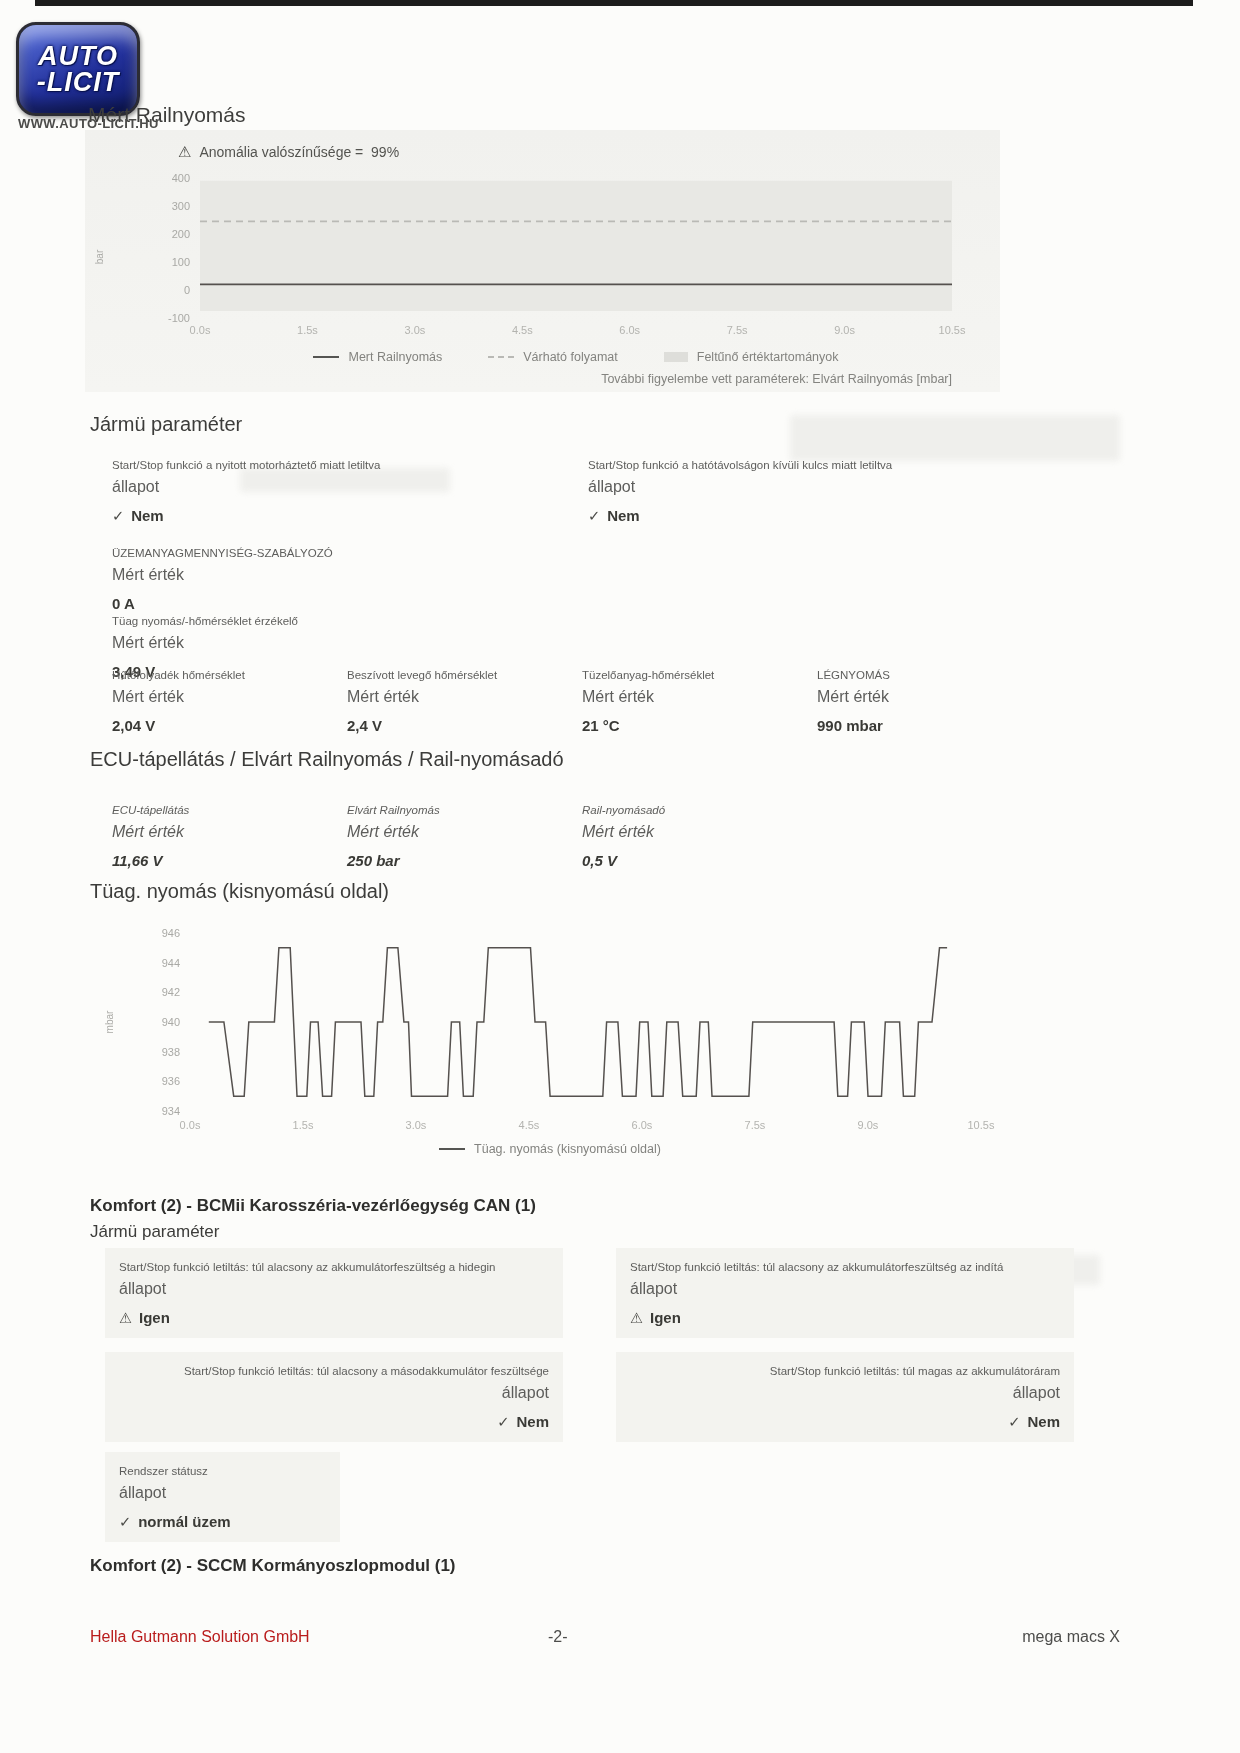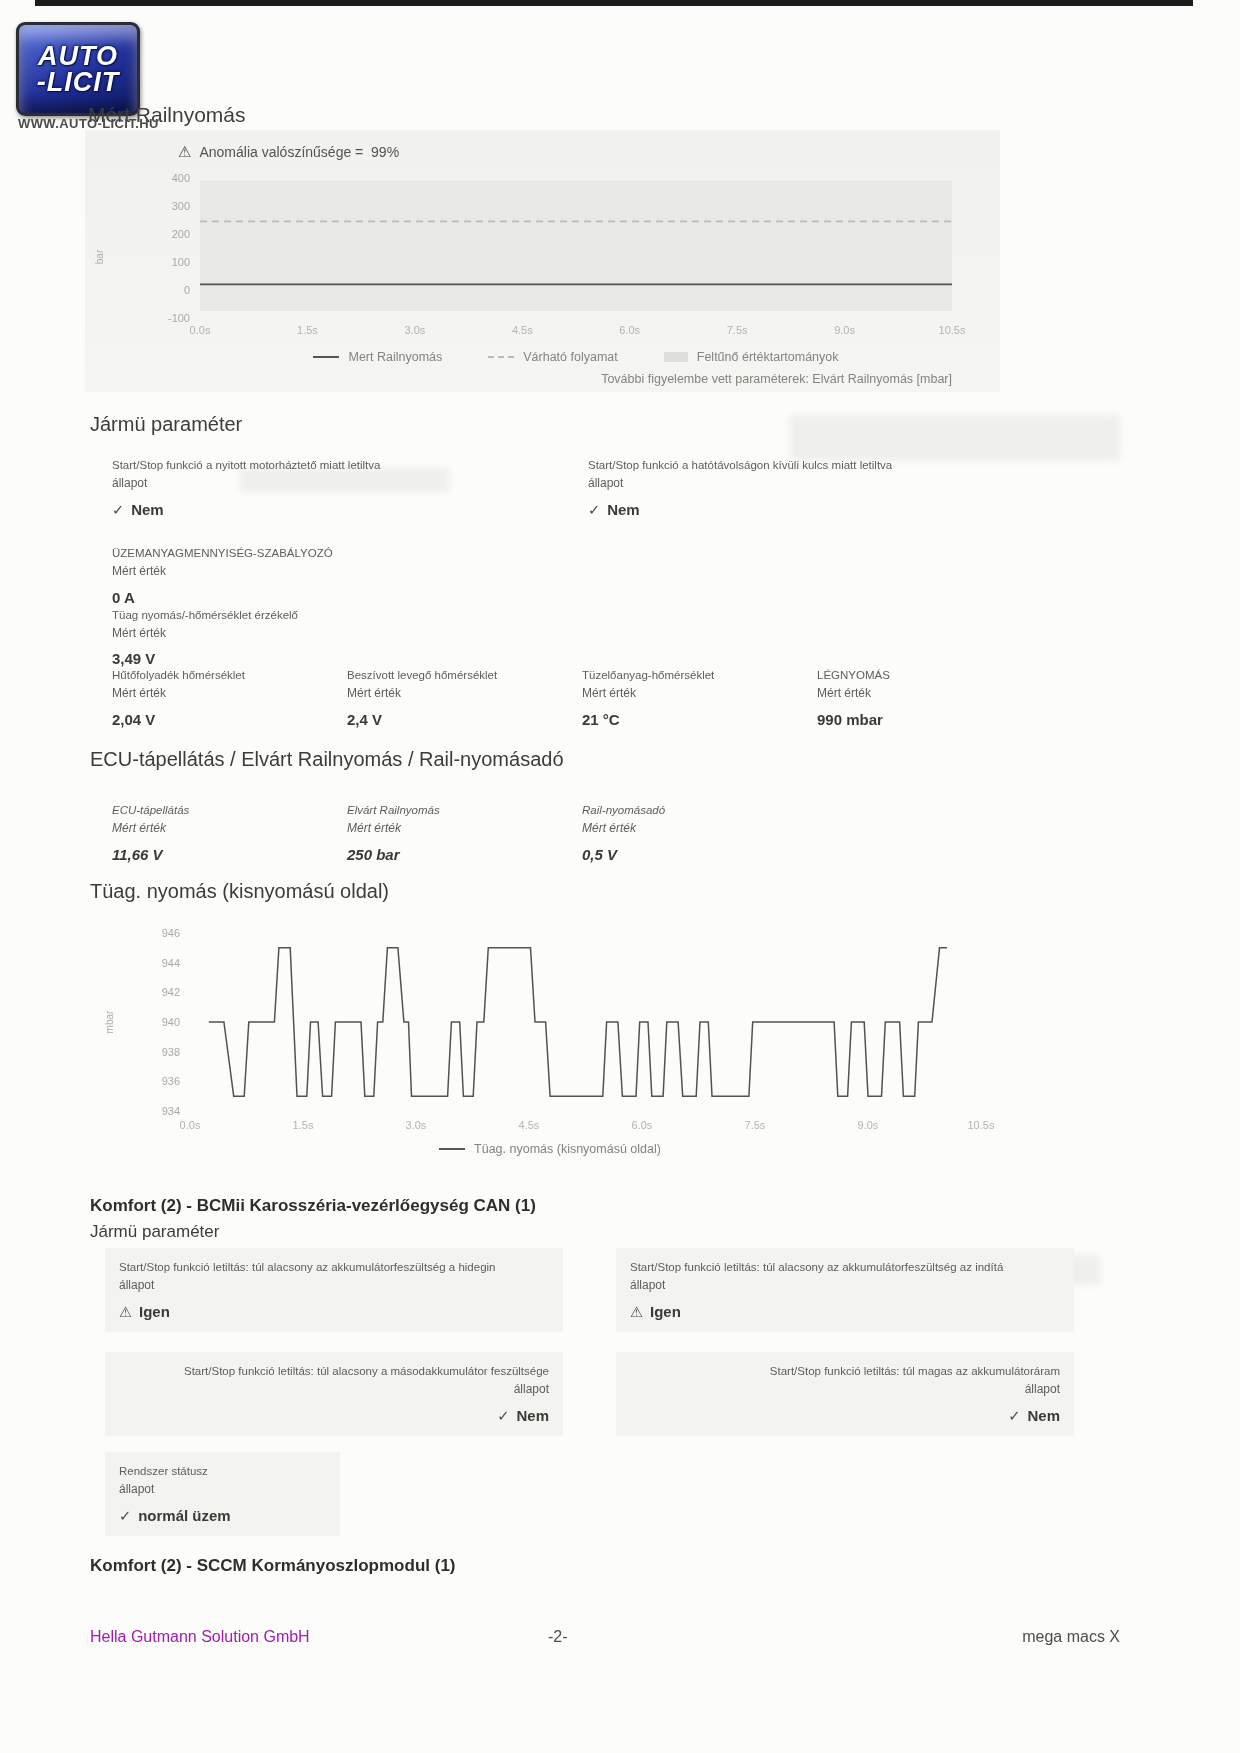--- a/index.html
+++ b/index.html
@@ -7,21 +7,21 @@
     width:1240px;height:1753px;position:relative;overflow:hidden;
     background:#fcfcfa;color:#3a3a3a;
     font-family:"Liberation Sans", sans-serif;
   }
   .abs{position:absolute;}
   
   .top-strip{left:35px;top:0;width:1158px;height:6px;background:#1c1c1c;}
   .smudge{background:#efefec;filter:blur(3px);border-radius:4px;}
   
   .logo-box{
-    left:16px;top:22px;width:118px;height:88px;border-radius:9px;
+    left:16px;top:22px;width:118px;height:88px;border-radius:20px;
     background:linear-gradient(155deg,#5b74e0 0%,#22309a 55%,#0e1a66 100%);
     border:3px solid #2c2c34;
     box-shadow:inset 0 12px 14px rgba(255,255,255,.40), inset 0 -10px 14px rgba(0,0,0,.38), 1px 2px 4px rgba(0,0,0,.45);
     display:flex;flex-direction:column;align-items:center;justify-content:center;
   }
   .logo-box span{
     font-style:italic;font-weight:bold;font-size:27px;line-height:.98;color:#ffffff;letter-spacing:1px;
     text-shadow:0 0 3px #0a1350,0 0 3px #0a1350,1px 1px 0 #0a1350;
   }
   .logo-url{left:18px;top:116px;font-size:13px;font-weight:bold;color:#4c4c4a;letter-spacing:.4px;z-index:6;}
@@ -41,25 +41,25 @@
   .h1b{font-size:17px;font-weight:bold;color:#2e2e2c;}
   .h1s{font-size:17px;color:#3c3c3a;}
   
   .prow{position:absolute;left:112px;display:flex;}
   .prow.cols2 .pcell{width:460px;margin-right:16px;}
   .prow.cols4 .pcell{width:219px;margin-right:16px;}
   .prow.paneled{left:105px;gap:34px;}
   .prow.paneled .pcell{width:430px;margin-right:19px;background:#f3f3ef;padding:10px 14px 12px 14px;}
   .prow.single .pcell{width:207px;}
   .p-name{font-size:11.5px;color:#5d5d5b;line-height:1.6;white-space:nowrap;overflow:hidden;}
-  .p-sub{font-size:12px;color:#5d5d5b;line-height:1.6;}
+  .p-sub{font-size:16px;color:#5d5d5b;line-height:1.6;}
   .p-value{margin-top:7px;font-size:15px;font-weight:bold;color:#3a3a36;}
   .p-icon{margin-right:7px;font-weight:normal;font-size:14.5px;color:#4a4a46;}
   
-  .footer-left{left:90px;top:1628px;font-size:16px;color:#a21caf;}
+  .footer-left{left:90px;top:1628px;font-size:16px;color:#b91c1c;}
   .footer-center{left:548px;top:1628px;font-size:16px;color:#4d4d4b;}
   .footer-right{right:120px;top:1628px;font-size:16px;color:#4d4d4b;}
   svg text{font-family:"Liberation Sans", sans-serif;}
 </style>
 </head>
 <body>
 
 <div class="abs top-strip"></div>
 <div class="abs smudge" style="left:790px;top:415px;width:330px;height:46px;"></div>
 <div class="abs smudge" style="left:240px;top:468px;width:210px;height:24px;"></div>

